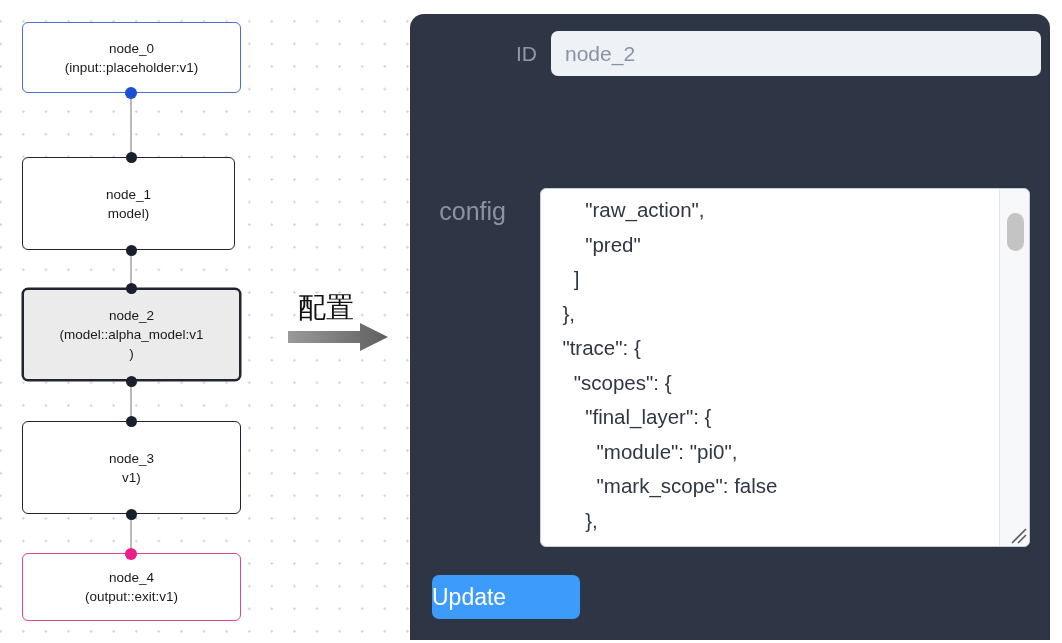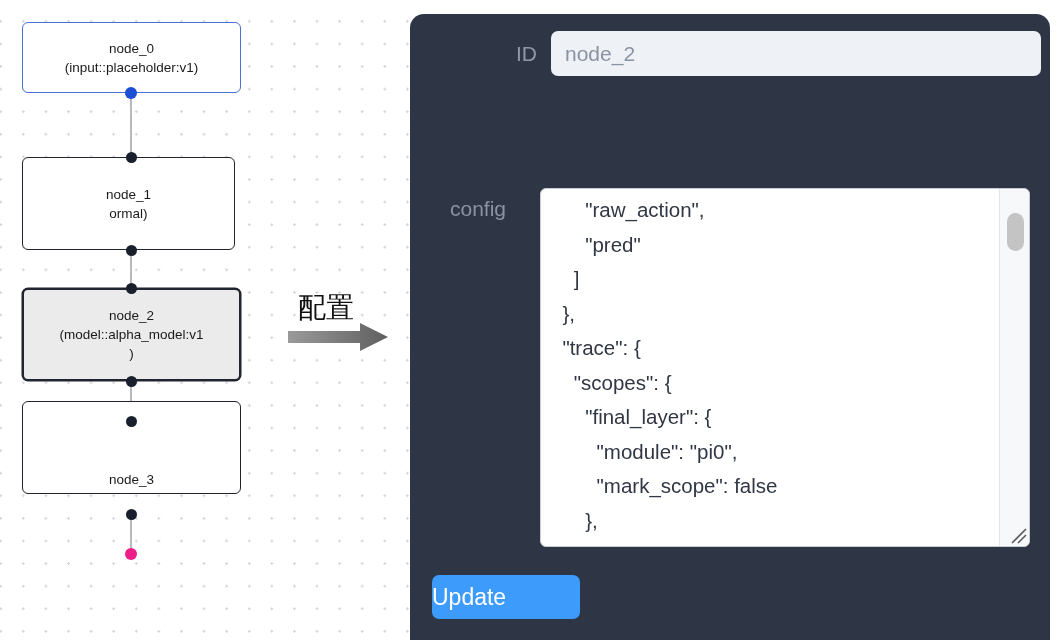--- a/index.html
+++ b/index.html
@@ -89,21 +89,21 @@
   }
   .node.output-node {
     border-color: #e0468e;
     border-width: 1.6px;
   }
 
   
   #node-0 { left: 22px;  top: 22px;  width: 219px; height: 71px; }
   #node-1 { left: 22px;  top: 157px; width: 213px; height: 93px; }
   #node-2 { left: 22px;  top: 288px; width: 219px; height: 93px; }
-  #node-3 { left: 22px;  top: 401px; width: 219px; height: 93px; align-items: flex-end; }
+  #node-3 { left: 22px;  top: 421px; width: 219px; height: 93px; }
   #node-4 { left: 22px;  top: 553px; width: 219px; height: 68px; }
 
   
   .handle {
     position: absolute;
     width: 11px; height: 11px;
     border-radius: 50%;
     background: #1a1f2e;
     z-index: 5;
   }
@@ -176,21 +176,21 @@
   #row-type { left: 0px; top: 95px;  width: 640px; }
 
   
   .config-label {
     position: absolute;
     left: 0px; top: 183px;
     width: 110px;
     padding-right: 14px;
     text-align: right;
     color: #8a93a3;
-    font-size: 21px;
+    font-size: 25px;
   }
 
   
   .config-textarea-wrap {
     position: absolute;
     left: 130px; top: 174px;
     width: 490px; height: 359px;
     background: #ffffff;
     border: 1px solid #c8ccd4;
     border-radius: 6px;
@@ -278,44 +278,51 @@
     <div class="label">
       <span>node_0</span>
       <span class="l2">(input::placeholder:v1)</span>
     </div>
   </div>
   <div class="handle blue" style="left:125px;top:87px;"></div>
 
   <div class="node" id="node-1">
     <div class="label">
       <span>node_1</span>
-      <span class="l2">ormal)</span>
+      <span class="l2">model)</span>
     </div>
   </div>
   <div class="handle" style="left:126px;top:152px;"></div>
   <div class="handle" style="left:126px;top:245px;"></div>
 
   <div class="node selected-node" id="node-2">
     <div class="label">
       <span>node_2</span>
       <span class="l2">(model::alpha_model:v1</span>
       <span class="l2">)</span>
     </div>
   </div>
   <div class="handle" style="left:126px;top:283px;"></div>
   <div class="handle" style="left:126px;top:376px;"></div>
 
   <div class="node" id="node-3">
     <div class="label">
       <span>node_3</span>
+      <span class="l2">v1)</span>
     </div>
   </div>
   <div class="handle" style="left:126px;top:416px;"></div>
   <div class="handle" style="left:126px;top:509px;"></div>
 
+  <div class="node output-node" id="node-4">
+    <div class="label">
+      <span>node_4</span>
+      <span class="l2">(output::exit:v1)</span>
+    </div>
+  </div>
   <div class="handle pink" style="left:125px;top:548px;"></div>
 
   <div class="arrow-group">
     <div class="arrow-caption">配置</div>
     <svg width="105" height="34" viewBox="0 0 105 34">
       <defs>
         <linearGradient id="agrad" x1="0" y1="0" x2="1" y2="0">
           <stop offset="0%" stop-color="#9a9a9a"></stop>
           <stop offset="100%" stop-color="#5f5f5f"></stop>
         </linearGradient>

